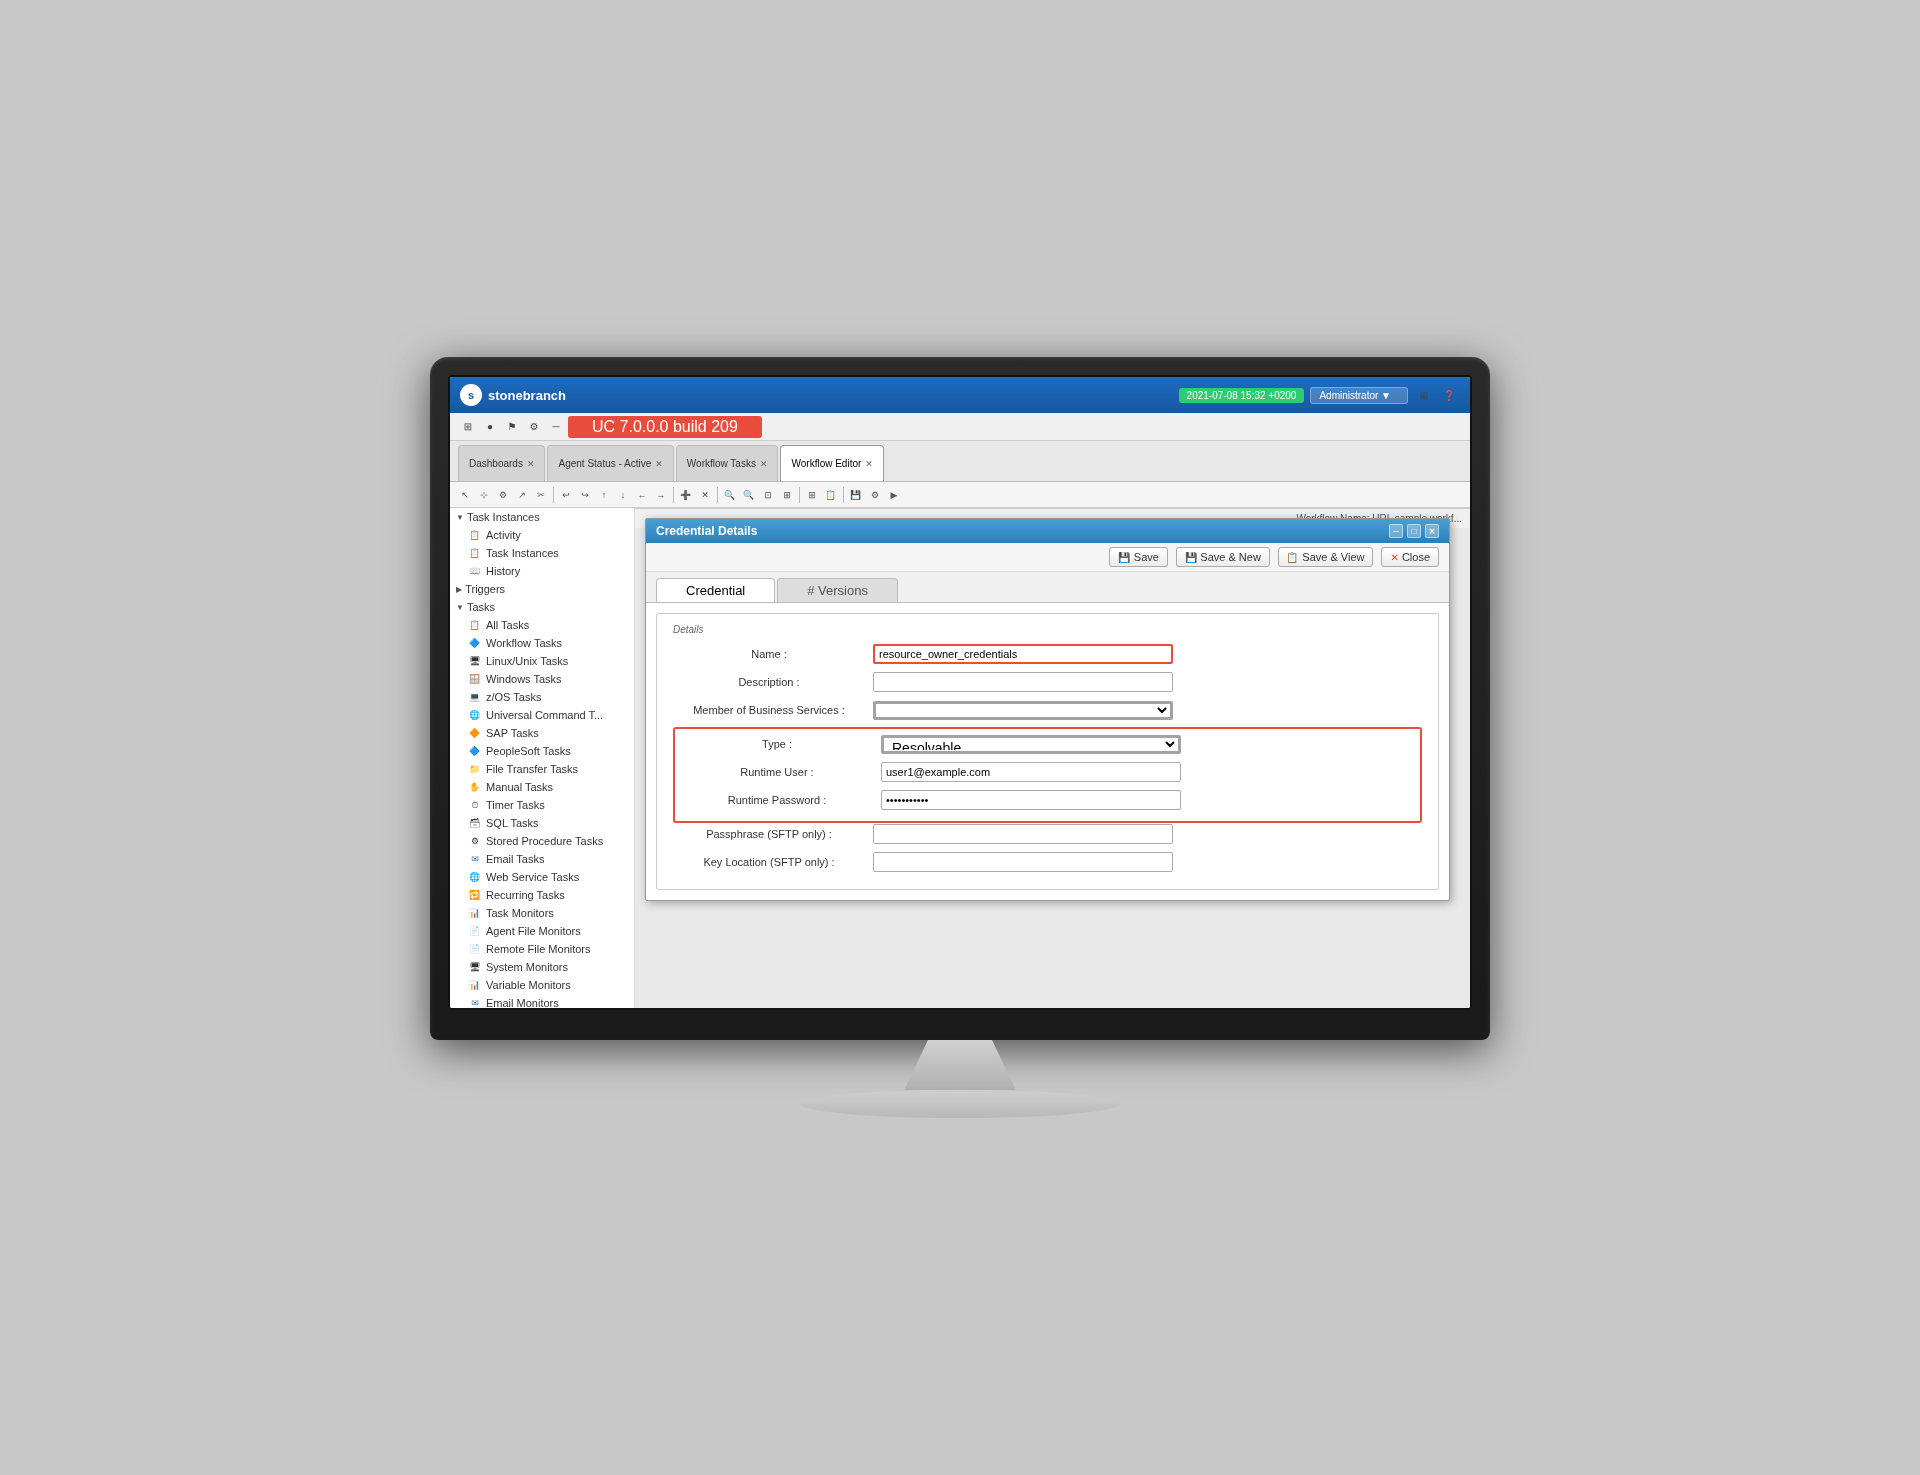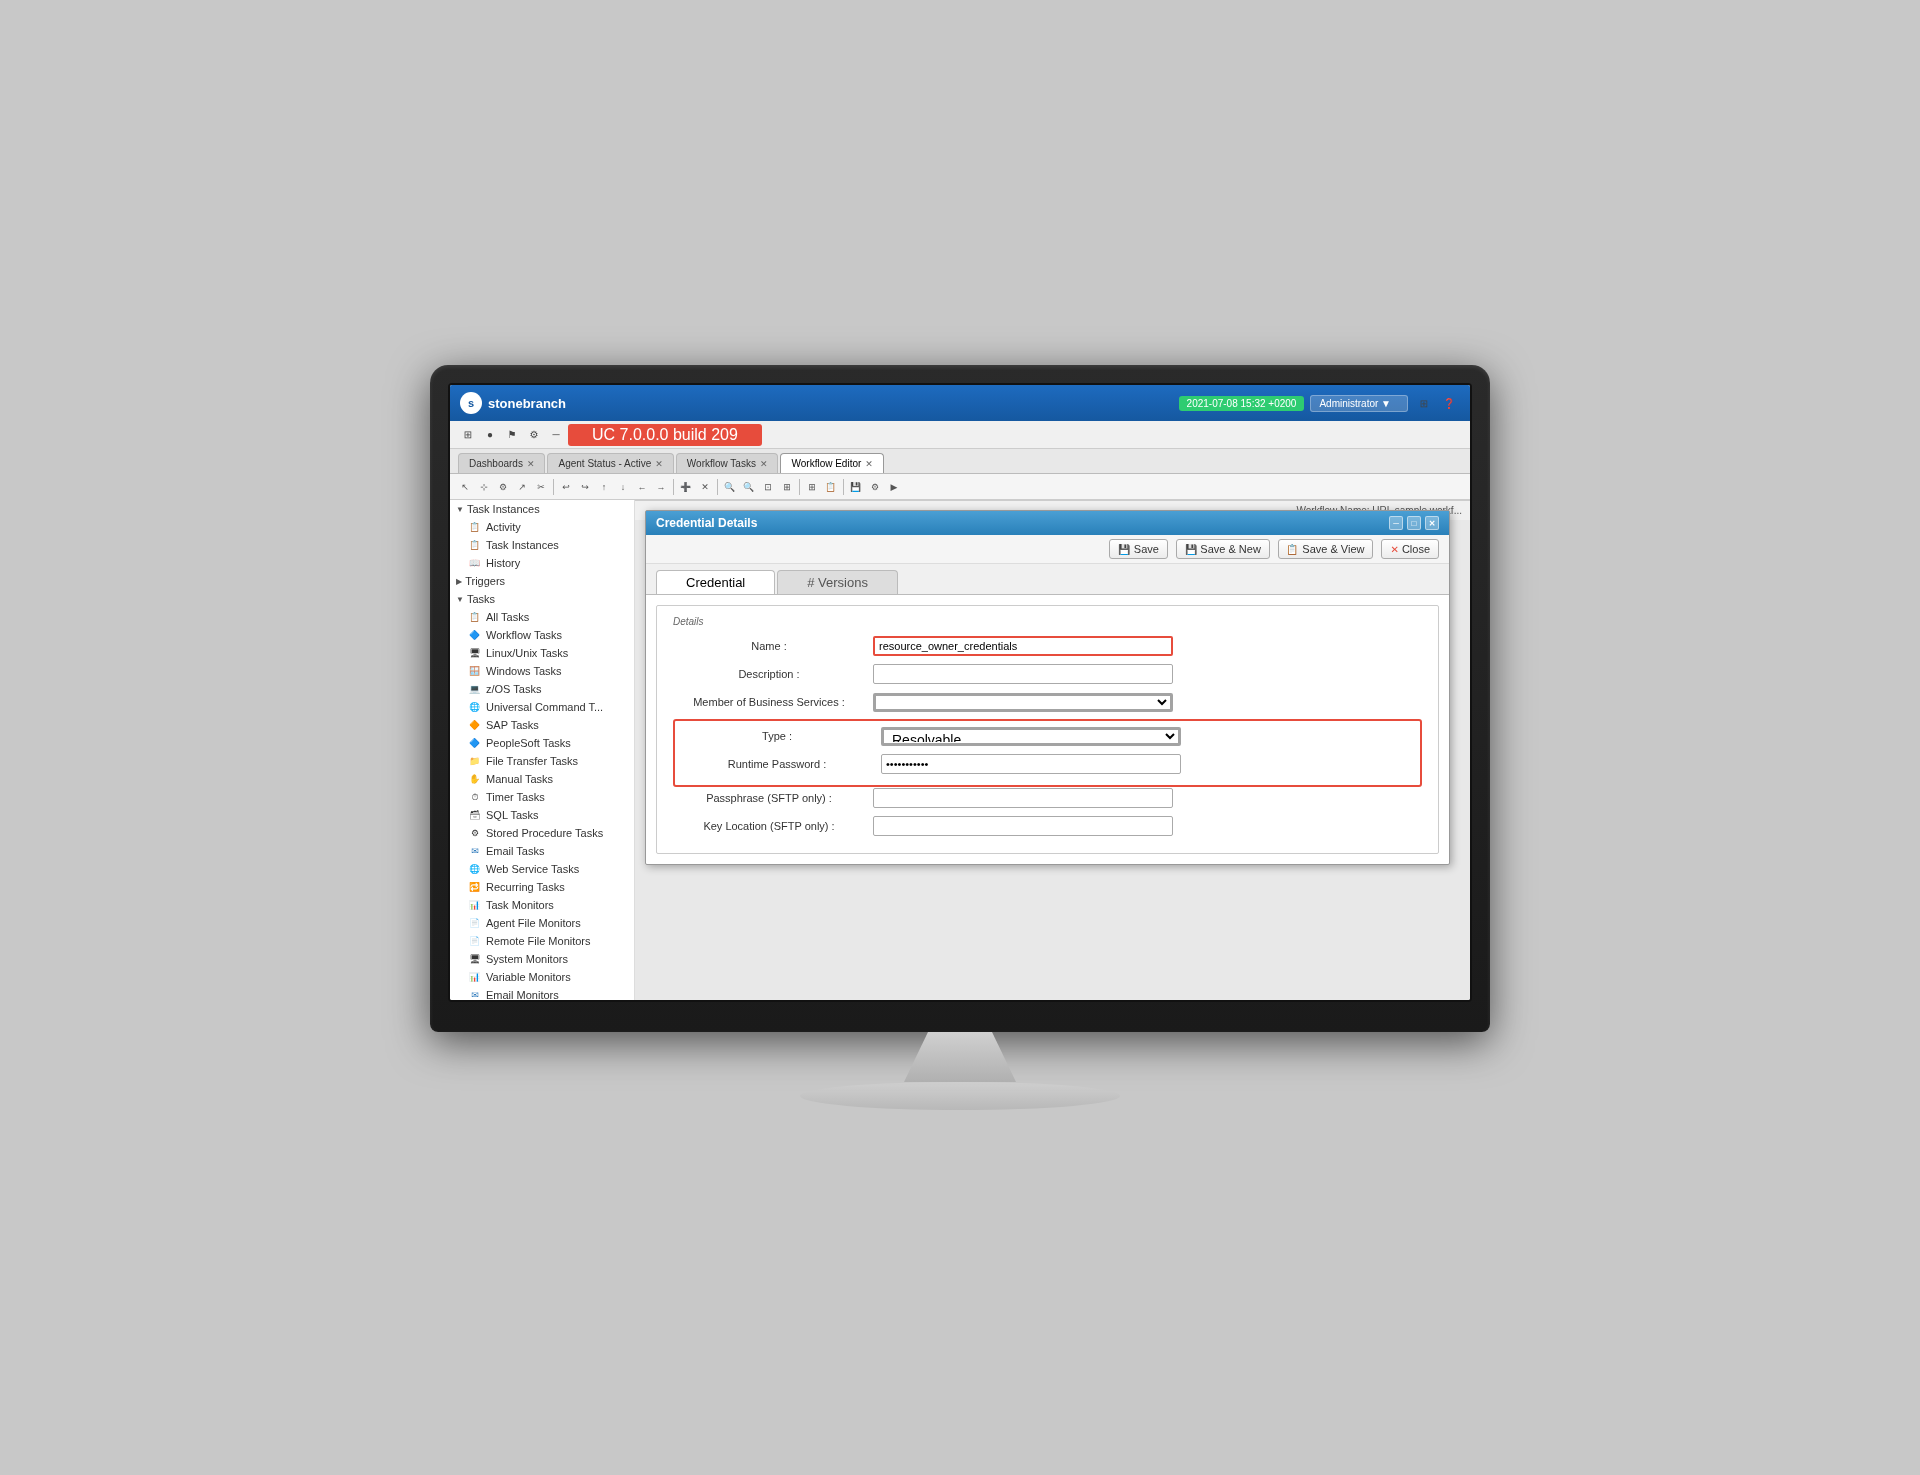--- a/index.html
+++ b/index.html
@@ -137,21 +137,21 @@
       background: #e8e8e8;
       border-bottom: 1px solid #bbb;
       display: flex;
       align-items: flex-end;
       padding: 0 8px;
       padding-top: 4px;
       gap: 2px;
     }
 
     .tab {
-      padding: 4px 10px;
+      padding: 12px 10px;
       border: 1px solid #bbb;
       border-bottom: none;
       border-radius: 4px 4px 0 0;
       background: #d4d4d4;
       cursor: pointer;
       font-size: 10px;
       color: #333;
       display: flex;
       align-items: center;
       gap: 4px;
@@ -714,20 +714,24 @@
 
               <div class="highlighted-group">
 
                 <div class="form-row">
                   <span class="form-label">Type :</span>
                   <select class="form-select">
                     <option value="Resolvable" selected="">Resolvable</option>
                   </select>
                 </div>
 
+                <div class="form-row">
+                  <span class="form-label">Runtime User :</span>
+                  <input type="text" class="form-input" value="user1@example.com" style="">
+                </div>
 
                 <div class="form-row">
                   <span class="form-label">Runtime Password :</span>
                   <input type="password" class="form-input" value="password123" style="">
                 </div>
               </div>
 
               <div class="form-row">
                 <span class="form-label">Passphrase (SFTP only) :</span>
                 <input type="text" class="form-input" value="" style="">

